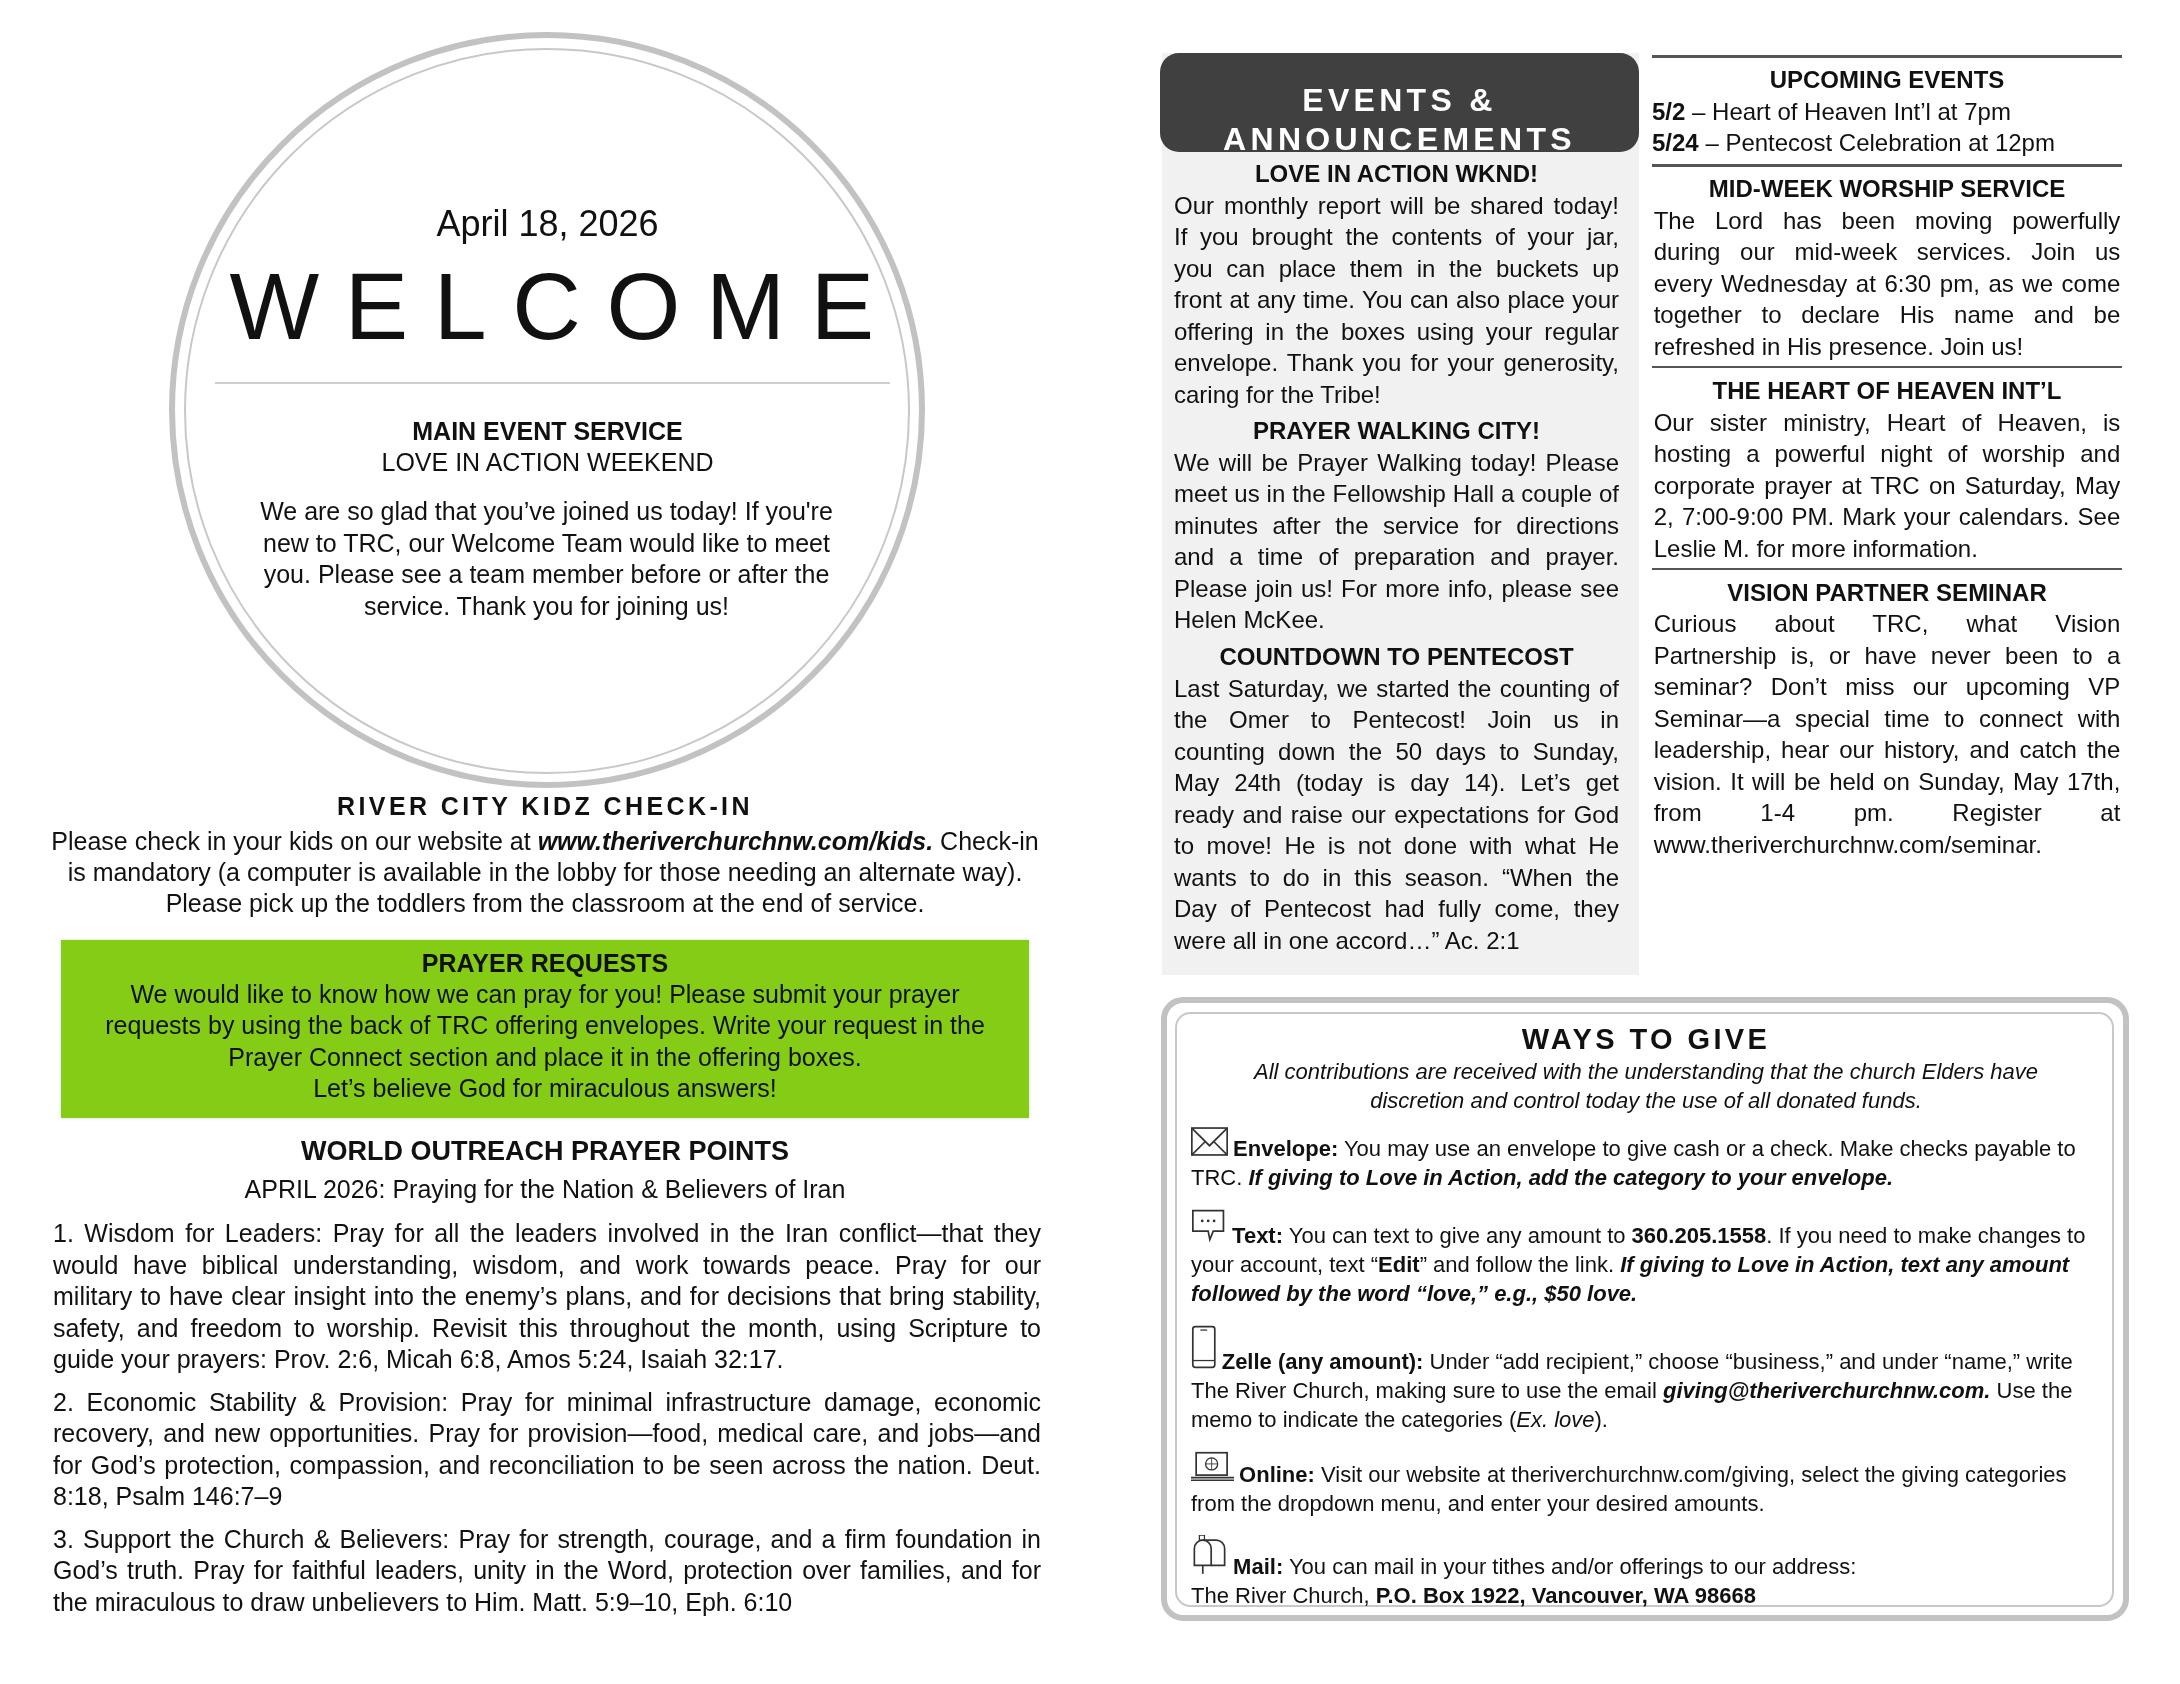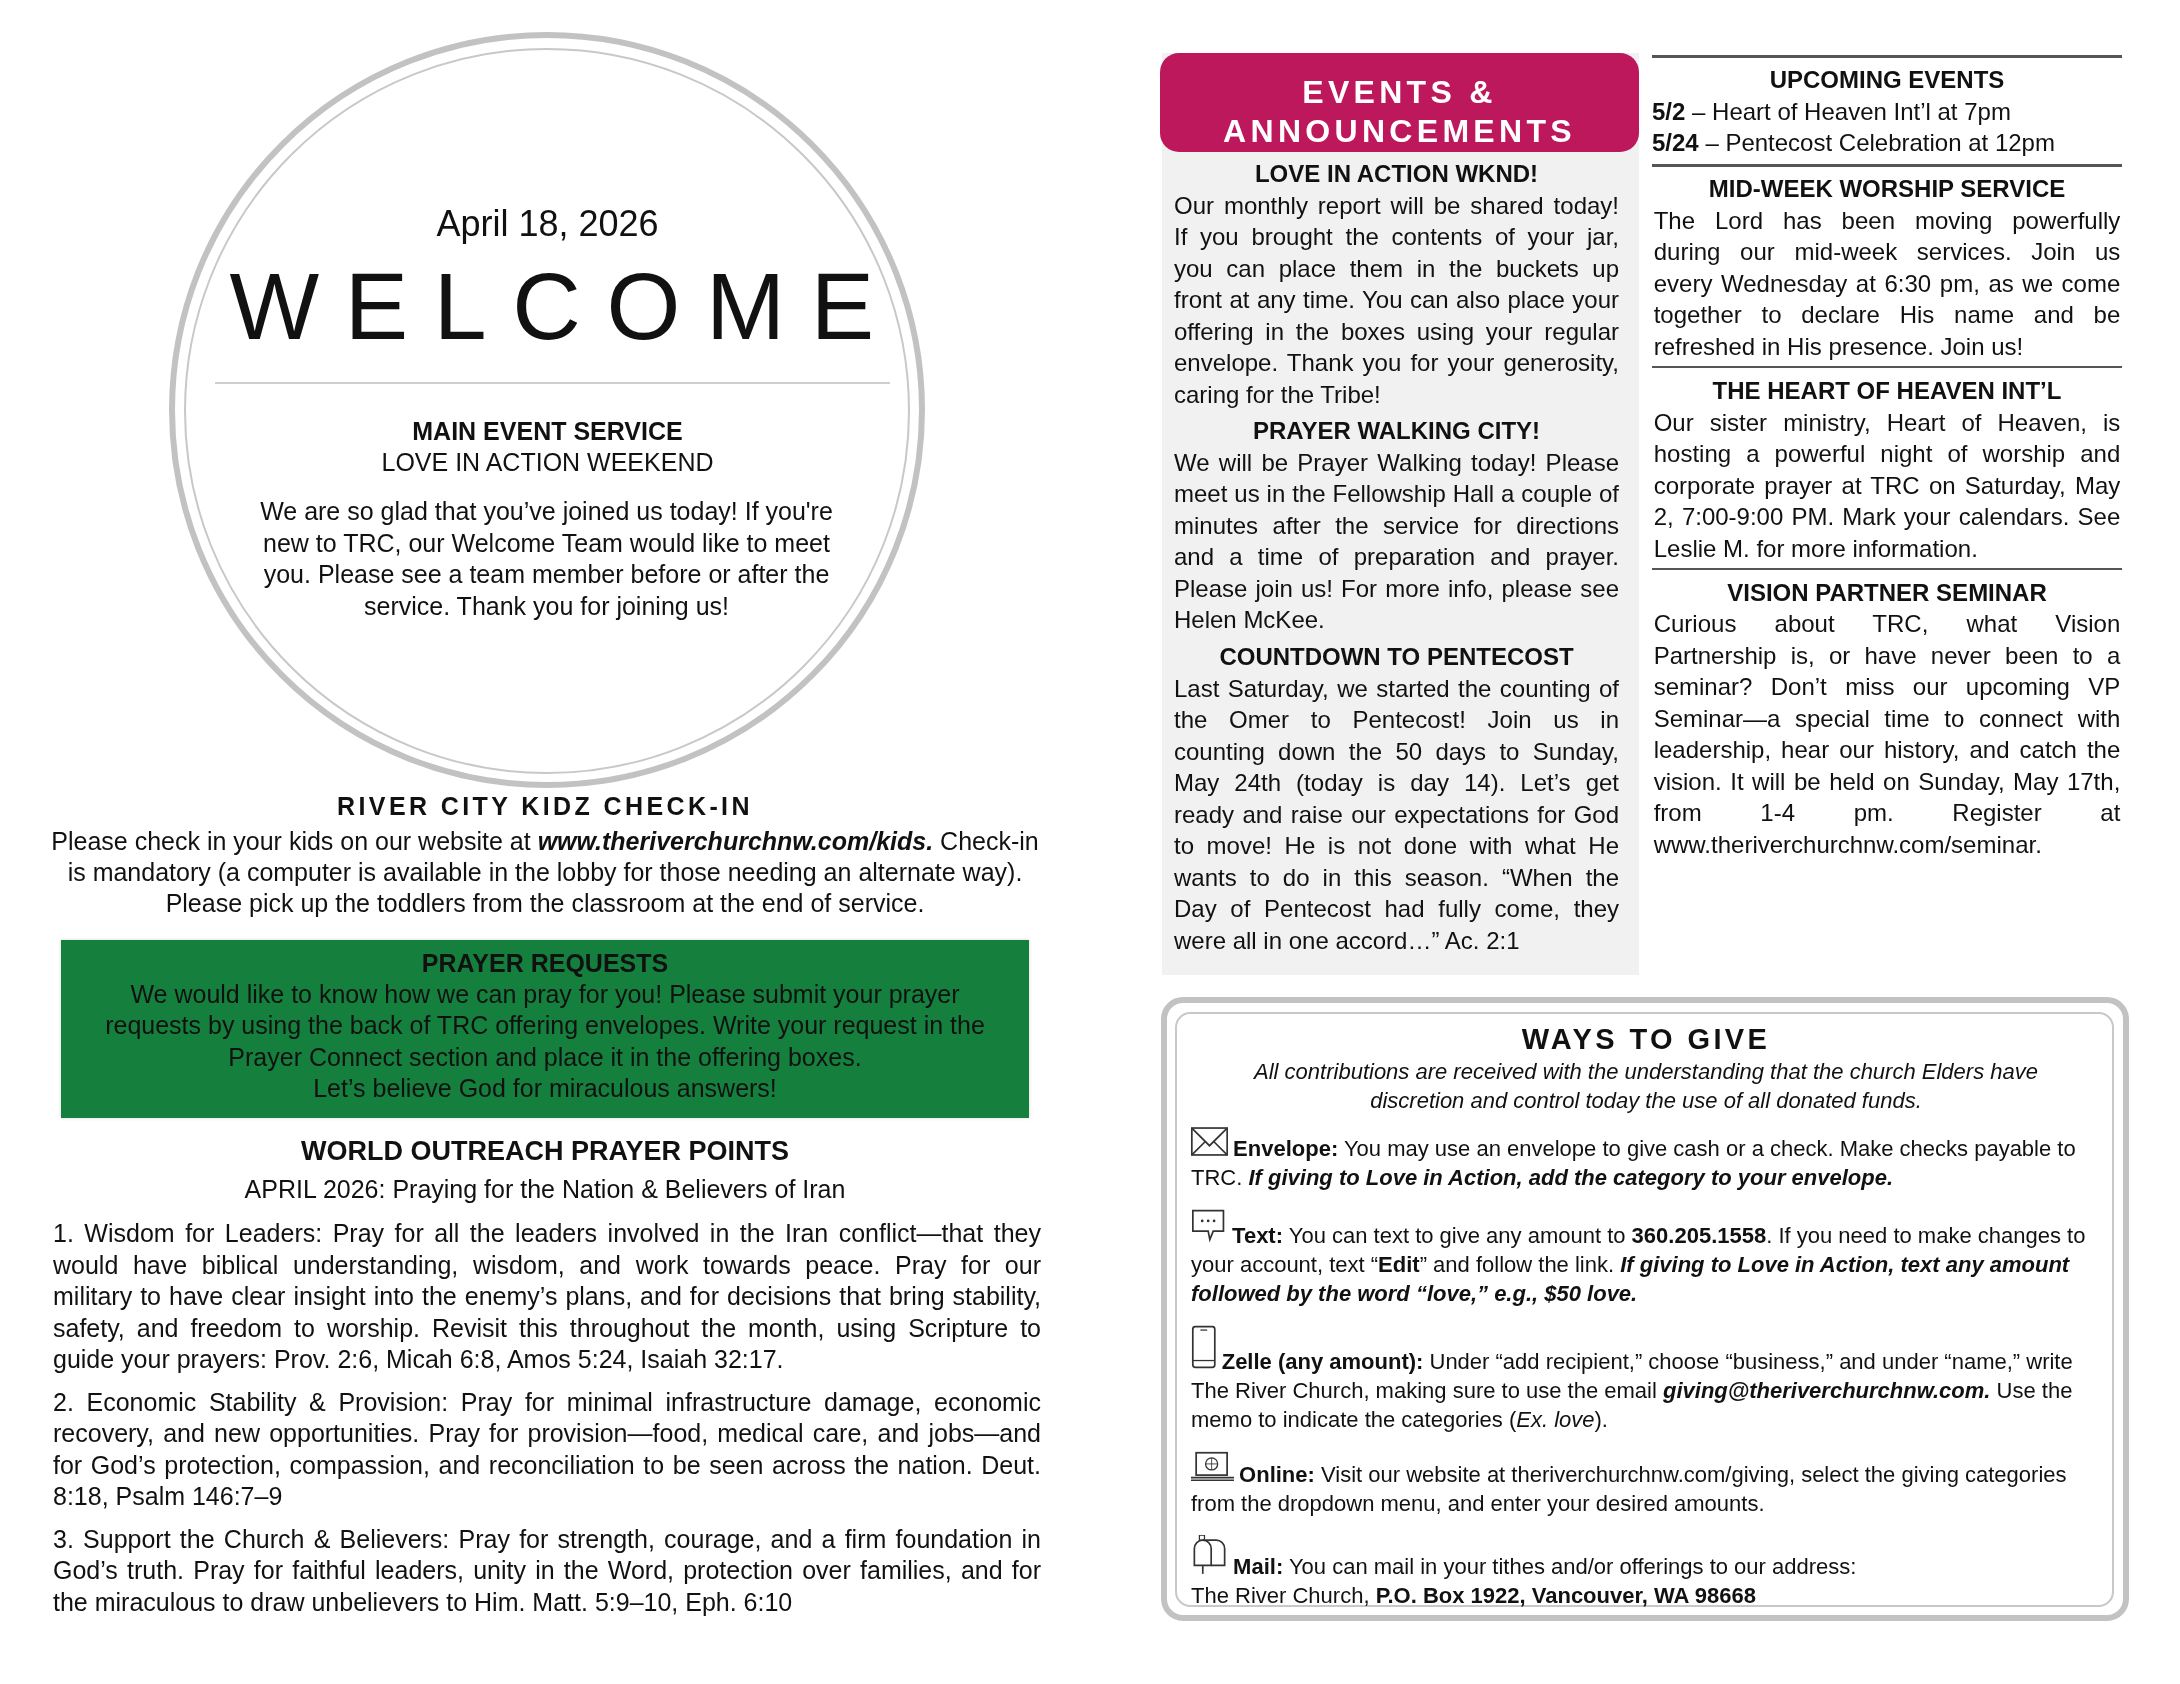--- a/index.html
+++ b/index.html
@@ -16,35 +16,35 @@
              font-weight:400; color:#111; padding-left:25.6px; box-sizing:border-box; }
   .welcome-rule { left:215px; top:382px; width:675px; height:1.7px; background:#cfcfcf; }
   .svc-title { left:256px; top:417px; width:583px; text-align:center; font-size:25px; font-weight:700; }
   .svc-sub { left:256px; top:448px; width:583px; text-align:center; font-size:25px; }
   .welcome-body { left:252px; top:496px; width:589px; text-align:center; font-size:25px; line-height:31.5px; }
 
   .kidz-title { left:51px; top:792px; width:988px; text-align:center; font-size:25px; font-weight:700; letter-spacing:3.4px; }
   .kidz-body { left:51px; top:826px; width:988px; text-align:center; font-size:25px; line-height:31px; }
   .kidz-body em { font-weight:700; }
 
-  .prayer-box { left:61px; top:940px; width:968px; height:178px; background:#15803d; box-sizing:border-box;
+  .prayer-box { left:61px; top:940px; width:968px; height:178px; background:#84cc16; box-sizing:border-box;
                 box-shadow:0 0 3.4px #d5d5d5; padding-top:6.8px; text-align:center; }
   .prayer-title { font-size:25px; font-weight:700; line-height:32px; }
   .prayer-body { font-size:25px; line-height:31.5px; padding:0 25.6px; }
 
   .wo-title { left:51px; top:1136px; width:988px; text-align:center; font-size:27px; font-weight:700; }
   .wo-sub { left:51px; top:1175px; width:988px; text-align:center; font-size:25px; }
   .wo-points { left:53px; top:1218px; width:988px; font-size:25px; line-height:31.5px; text-align:justify; }
   .wo-points p { margin:0 0 11px 0; }
 
   
   .events-col-bg { left:1162px; top:53px; width:477px; height:922px; background:#f1f1f1; }
-  .events-header { left:1160px; top:53px; width:479px; height:99px; background:#be185d; border-radius:19px 19px 19px 19px;
+  .events-header { left:1160px; top:53px; width:479px; height:99px; background:#404040; border-radius:19px 19px 19px 19px;
                    color:#fff; text-align:center; font-size:32px; font-weight:700; letter-spacing:4.3px; line-height:39px;
-                   padding-top:20px; box-sizing:border-box; }
+                   padding-top:28px; box-sizing:border-box; }
   .events-body { left:1174px; top:155px; width:445px; font-size:24px; line-height:31.5px; }
   .ev-title { text-align:center; font-weight:700; margin-top:3.4px; }
   .ev-text { text-align:justify; margin-bottom:5.1px; }
 
   
   .right-col { left:1652px; top:55px; width:470px; font-size:24px; line-height:31.5px; }
   .rule { height:2.6px; background:#555; margin:0; }
   .rc-title { text-align:center; font-weight:700; margin-top:6.8px; }
   .rc-text { text-align:justify; padding:0 1.7px 3.4px 1.7px; }
   .ue-item b { font-weight:700; }

